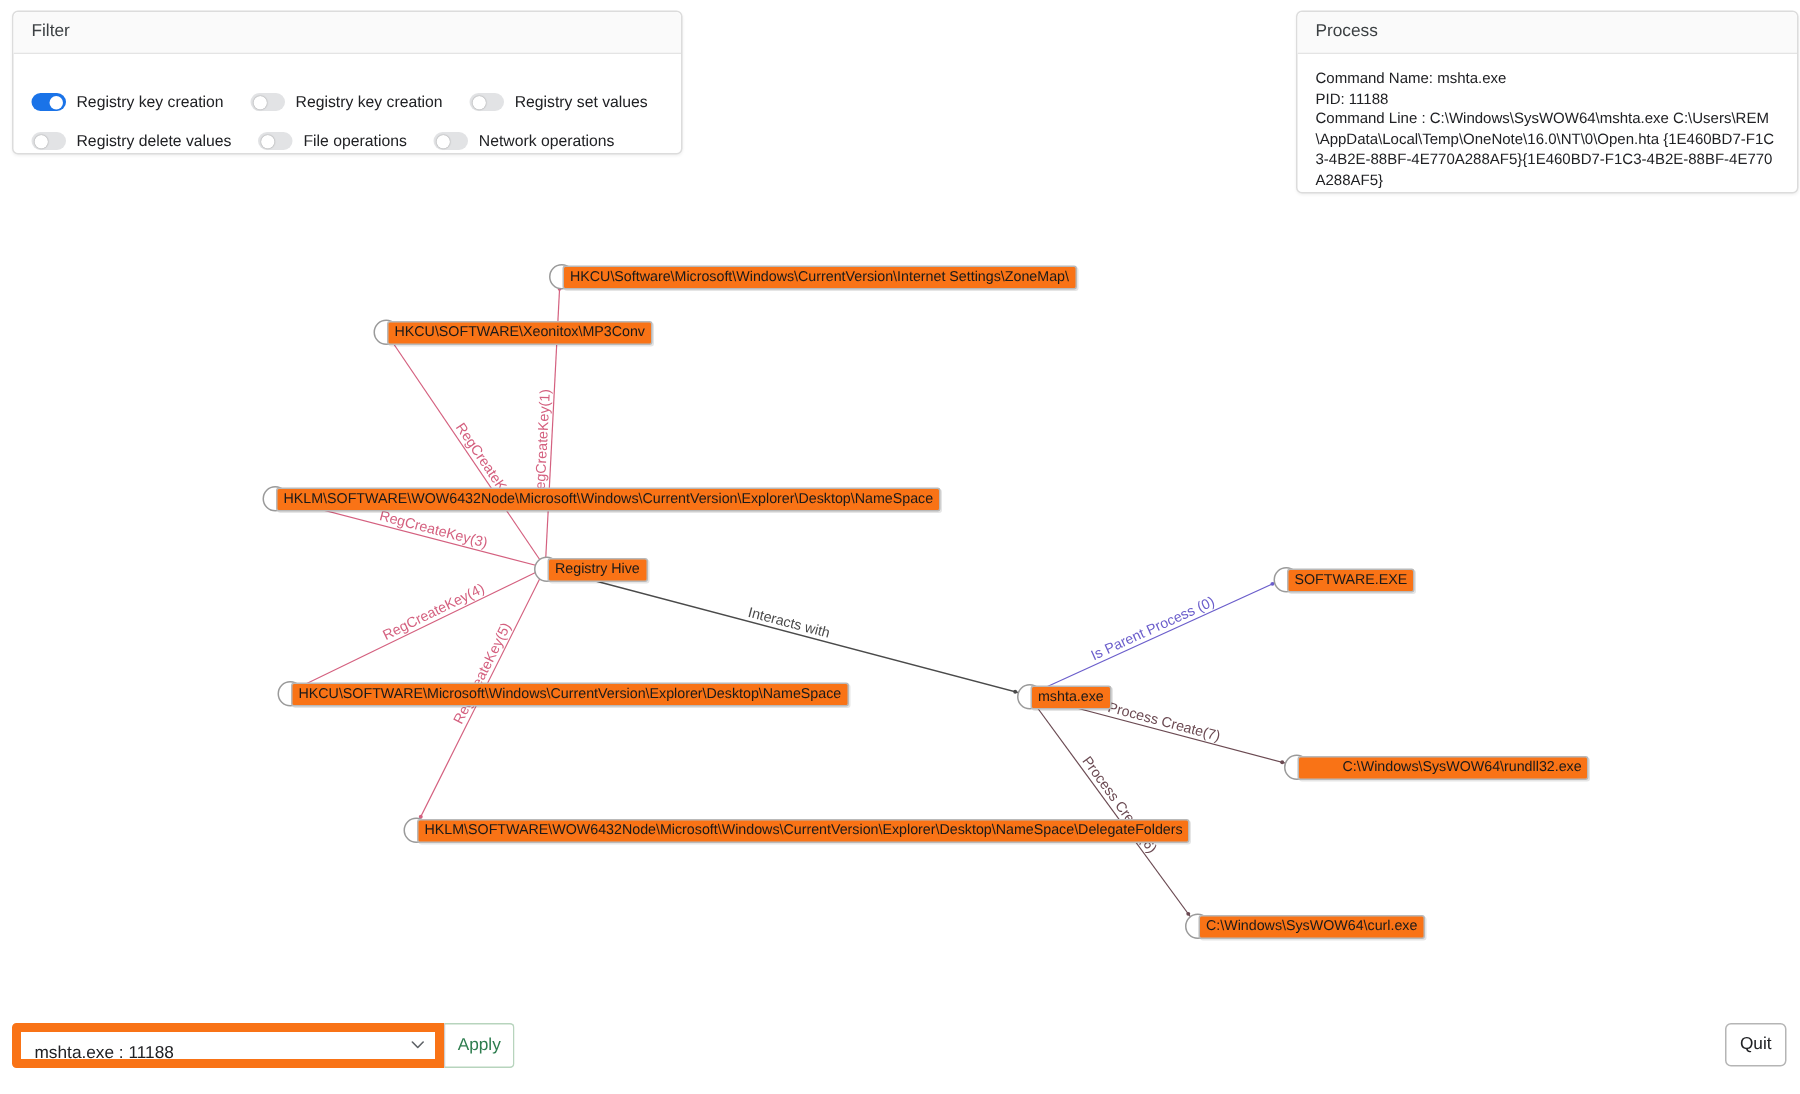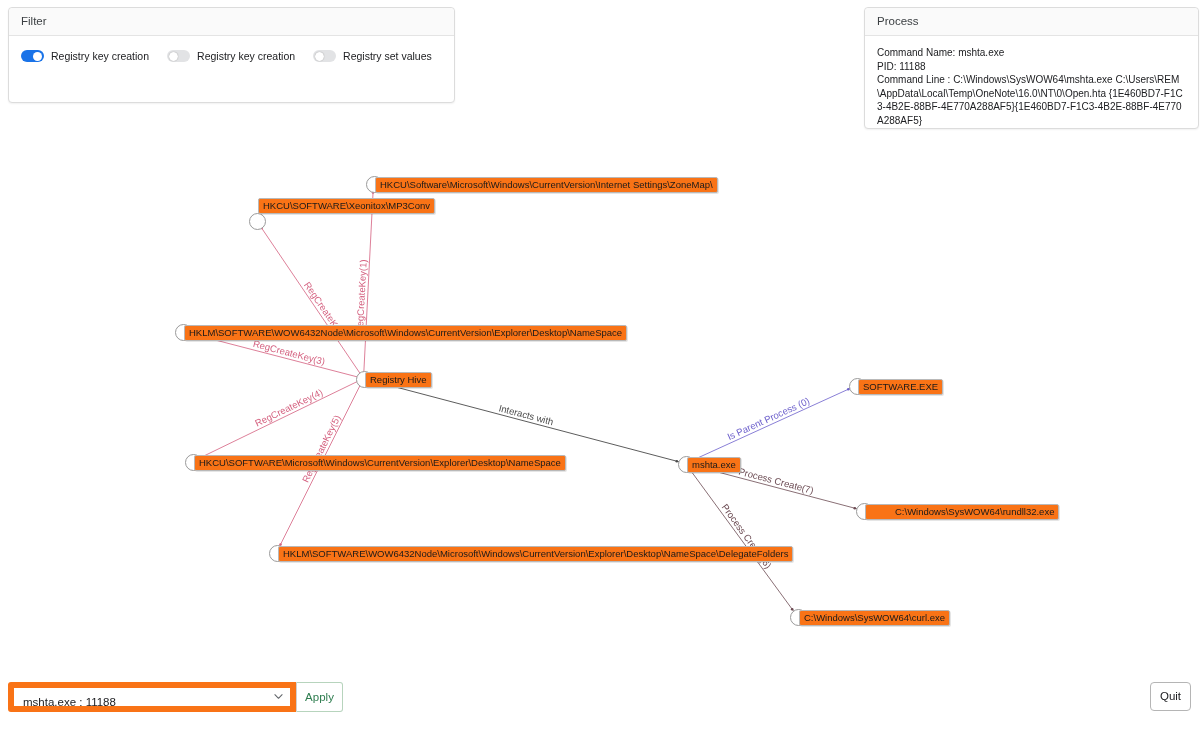--- a/index.html
+++ b/index.html
@@ -40,21 +40,21 @@
 
   #filter-panel { left: 8px; top: 7px; width: 447px; height: 96px; }
   #process-panel { left: 864px; top: 7px; width: 335px; height: 122px; }
 
   
   .toggle-row {
     display: flex;
     align-items: center;
     margin-top: 7px;
   }
-  .toggle-row:first-child { margin-top: 4px; }
+  .toggle-row:first-child { margin-top: 16px; }
   .toggle-item {
     display: flex;
     align-items: center;
     margin-right: 18px;
   }
   .switch {
     position: relative;
     width: 23px;
     height: 12px;
     border-radius: 6px;
@@ -211,20 +211,40 @@
           <span class="toggle-label">Registry key creation</span>
         </div>
         <div class="toggle-item">
           <div class="switch">
               <div class="knob"></div>
             </div>
           <span class="toggle-label">Registry set values</span>
         </div>
       </div>
 
+      <div class="toggle-row" style="margin-top:14px;">
+        <div class="toggle-item">
+          <div class="switch">
+              <div class="knob"></div>
+            </div>
+          <span class="toggle-label">Registry delete values</span>
+        </div>
+        <div class="toggle-item">
+          <div class="switch">
+              <div class="knob"></div>
+            </div>
+          <span class="toggle-label">File operations</span>
+        </div>
+        <div class="toggle-item">
+          <div class="switch">
+              <div class="knob"></div>
+            </div>
+          <span class="toggle-label">Network operations</span>
+        </div>
+      </div>
 
     </div>
   </div>
 
   <div class="panel" id="process-panel">
     <div class="panel-header">Process</div>
     <div class="panel-body">
       <div class="proc-info">Command Name: mshta.exe</div>
       <div class="proc-info">PID: 11188</div>
       <div class="proc-info">Command Line : C:\Windows\SysWOW64\mshta.exe C:\Users\REM\AppData\Local\Temp\OneNote\16.0\NT\0\Open.hta {1E460BD7-F1C3-4B2E-88BF-4E770A288AF5}{1E460BD7-F1C3-4B2E-88BF-4E770A288AF5}</div>
@@ -257,21 +277,21 @@
       <circle cx="854.798231886551" cy="508.2023421273477" r="1.3" fill="#6b4a52"></circle>
       <text x="774.5" y="484" fill="#6b4a52" font-size="9.5" font-family="&quot;Liberation Sans&quot;, sans-serif" text-anchor="middle" transform="rotate(14.791084898711173 774.5 487)">Process Create(7)</text>
       <line x1="685.5" y1="463.5" x2="797.5" y2="616.5" stroke="#6b4a52" stroke-width="0.8"></line>
       <circle cx="792.1839021670025" cy="609.2378306388517" r="1.3" fill="#6b4a52"></circle>
       <text x="741.5" y="537" fill="#6b4a52" font-size="9.5" font-family="&quot;Liberation Sans&quot;, sans-serif" text-anchor="middle" transform="rotate(53.79489696544334 741.5 540)">Process Create(6)</text>
     </svg>
   <div id="graph-nodes">
       <div class="node-dot" style="left: 366px; top: 176px;"></div>
       <div class="node-label" style="left: 375px; top: 177px;">HKCU\Software\Microsoft\Windows\CurrentVersion\Internet Settings\ZoneMap\</div>
       <div class="node-dot" style="left: 249px; top: 213px;"></div>
-      <div class="node-label" style="left: 258px; top: 198px;">HKCU\SOFTWARE\Xeonitox\MP3Conv</div>
+      <div class="node-label" style="left: 258px; top: 214px;">HKCU\SOFTWARE\Xeonitox\MP3Conv</div>
       <div class="node-dot" style="left: 175px; top: 324px;"></div>
       <div class="node-label" style="left: 184px; top: 325px;">HKLM\SOFTWARE\WOW6432Node\Microsoft\Windows\CurrentVersion\Explorer\Desktop\NameSpace</div>
       <div class="node-dot" style="left: 356px; top: 371px;"></div>
       <div class="node-label" style="left: 365px; top: 372px;">Registry Hive</div>
       <div class="node-dot" style="left: 185px; top: 454px;"></div>
       <div class="node-label" style="left: 194px; top: 455px;">HKCU\SOFTWARE\Microsoft\Windows\CurrentVersion\Explorer\Desktop\NameSpace</div>
       <div class="node-dot" style="left: 269px; top: 545px;"></div>
       <div class="node-label" style="left: 278px; top: 546px;">HKLM\SOFTWARE\WOW6432Node\Microsoft\Windows\CurrentVersion\Explorer\Desktop\NameSpace\DelegateFolders</div>
       <div class="node-dot" style="left: 678px; top: 456px;"></div>
       <div class="node-label" style="left: 687px; top: 457px;">mshta.exe</div>

